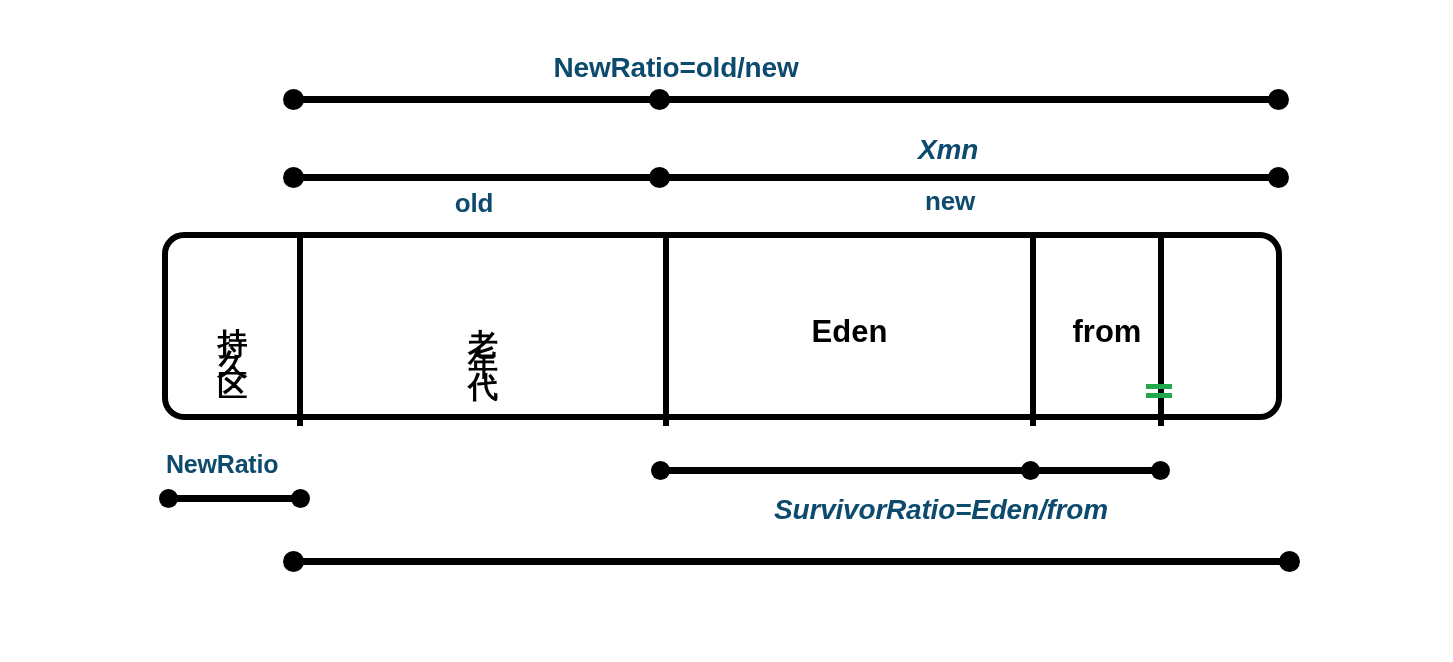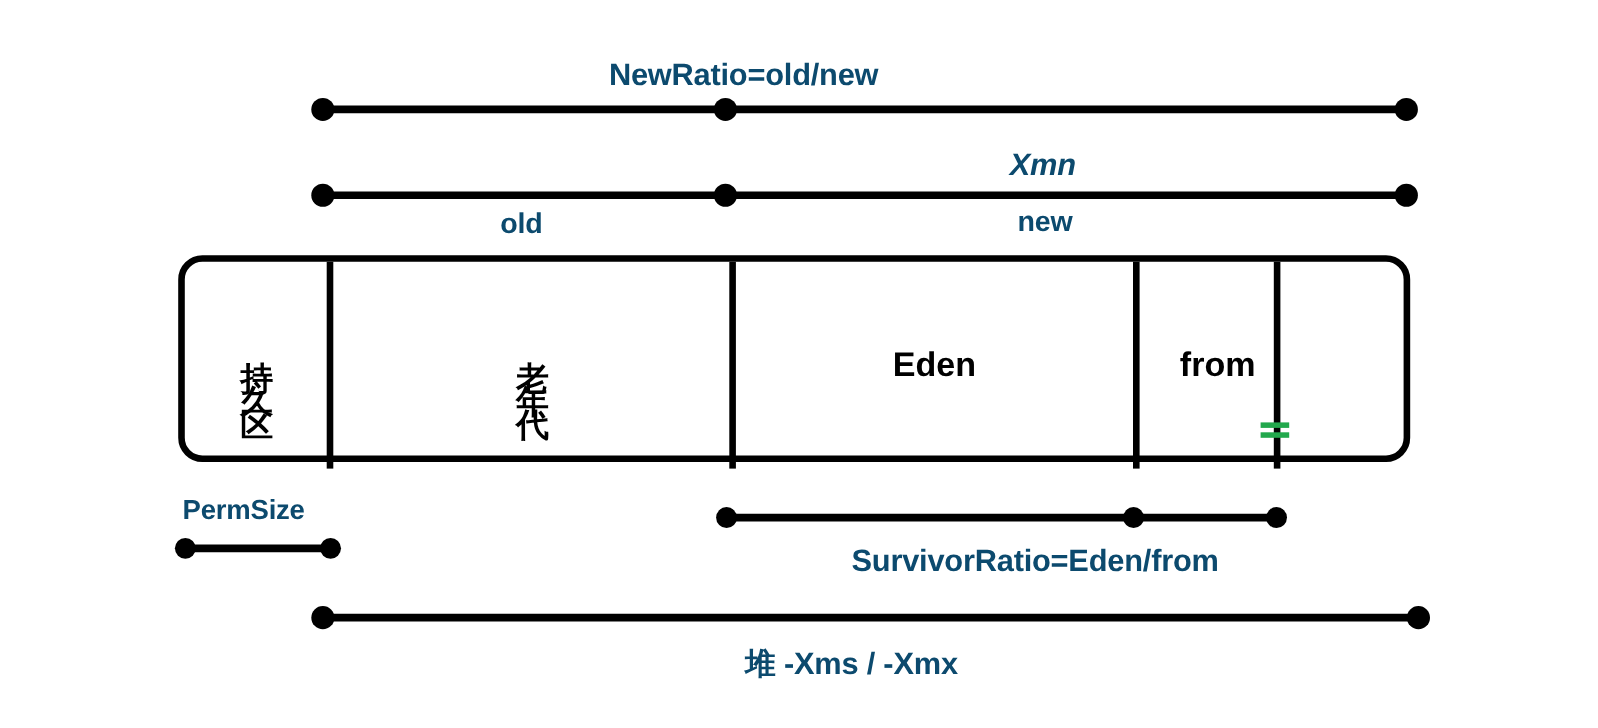--- a/index.html
+++ b/index.html
@@ -158,32 +158,31 @@
     </div>
 
 
   </div>
 
   <div id="equal-marker">
     <i></i>
       <i></i>
   </div>
 
-  <div class="label sm" style="left:166px; top:450px;">PermSize</div>
+  <div class="label sm" style="left:166px; top:450px;">NewRatio</div>
 
   <div class="measure-line" style="left:168px; top:495px; width:132px;"></div>
   <div class="dot small" style="left:159px; top:489px;"></div>
   <div class="dot small" style="left:291px; top:489px;"></div>
 
   <div class="measure-line" style="left:660px; top:467px; width:500px;"></div>
   <div class="dot small" style="left:651px; top:461px;"></div>
   <div class="dot small" style="left:1021px; top:461px;"></div>
   <div class="dot small" style="left:1151px; top:461px;"></div>
 
-  <div class="label lg center" style="left:941px; top:494px;">SurvivorRatio=Eden/from</div>
+  <div class="label lg center" style="left:941px; top:494px;font-style:italic;">SurvivorRatio=Eden/from</div>
 
   <div class="measure-line" style="left:293px; top:558px; width:996px;"></div>
   <div class="dot" style="left:283px; top:551px;"></div>
   <div class="dot" style="left:1279px; top:551px;"></div>
 
-  <div class="label lg center" style="left:774px; top:585px;">堆 -Xms / -Xmx</div>
 
 </div>
 
 </body></html>

